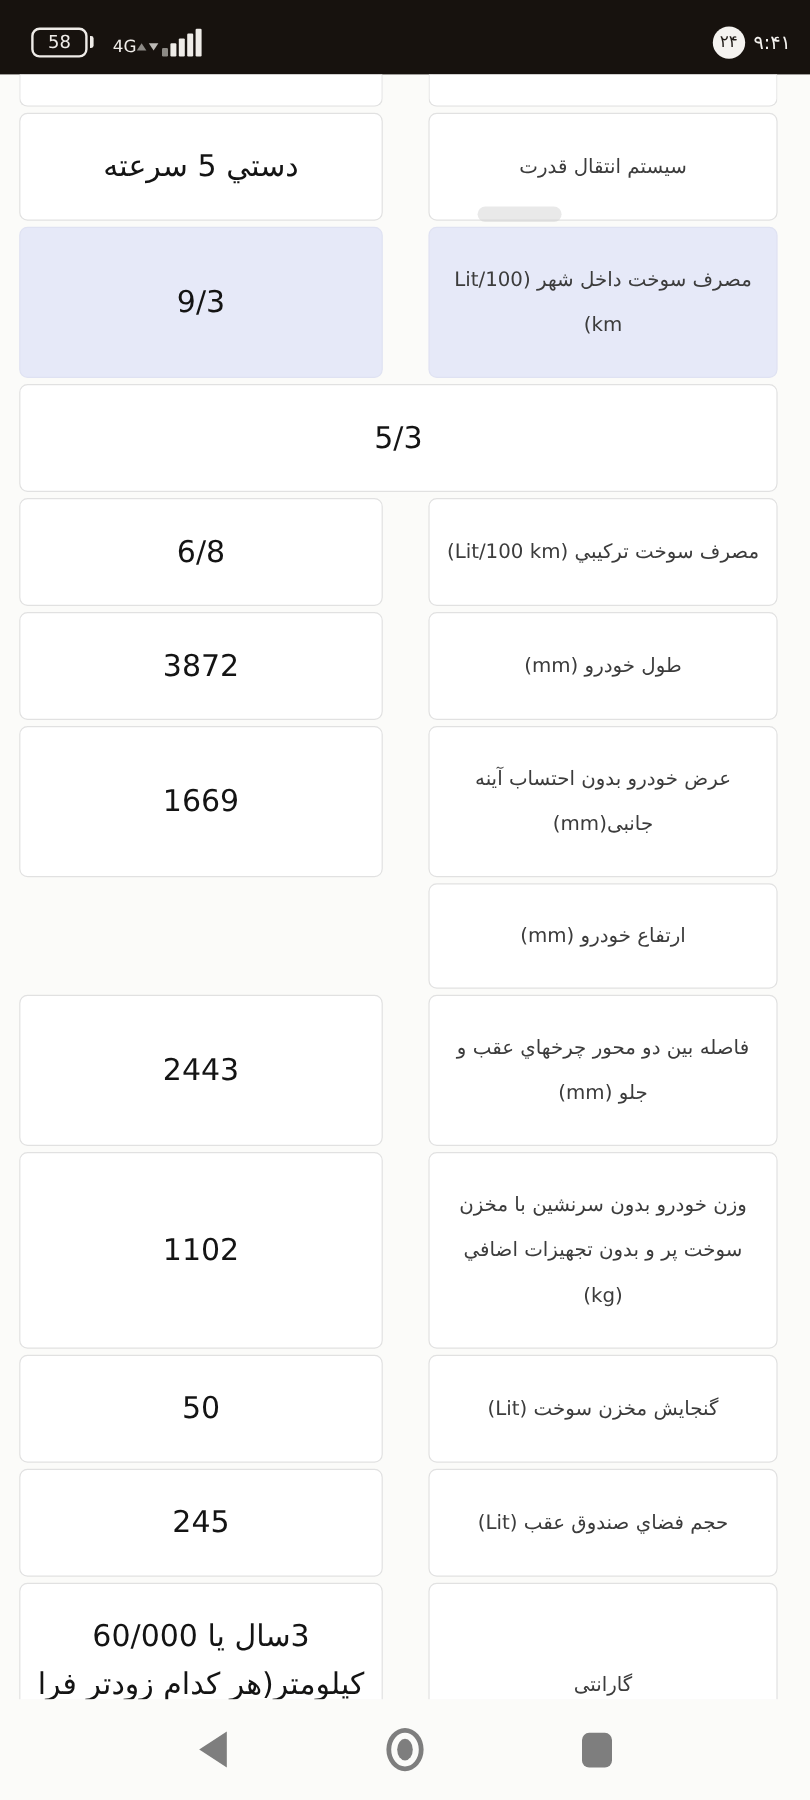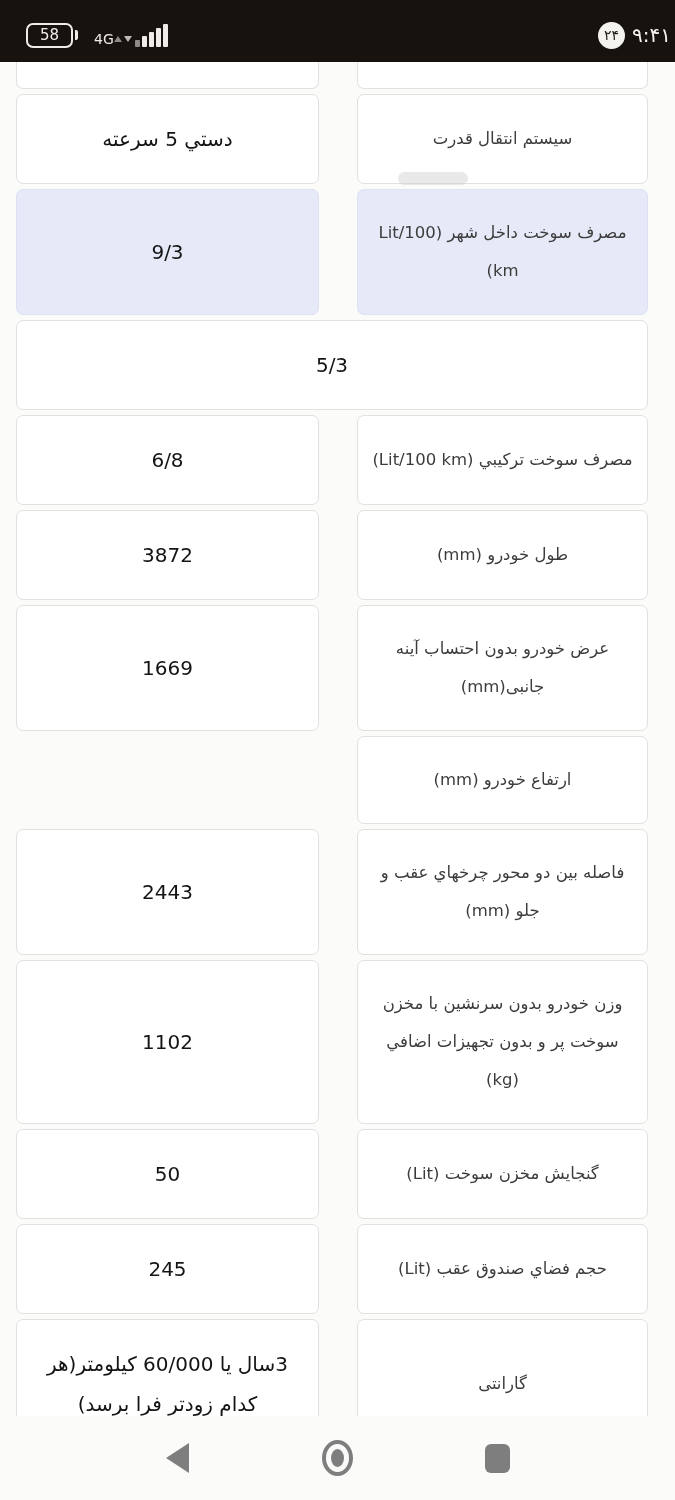--- a/index.html
+++ b/index.html
@@ -15,21 +15,21 @@
     direction:rtl;
   }
 
   
   .status-bar {
     position:absolute; top:0; left:0; right:0;
     height:62px;
     background:var(--status-bar-bg,#17120e);
     color:#f4f2ef;
     display:flex; align-items:center; justify-content:space-between;
-    padding:12px 4px 4px 26px;
+    padding:12px 16px 4px 26px;
     direction:ltr;
   }
   .sb-left, .sb-right { display:flex; align-items:center; }
 
   .battery {
     display:flex; align-items:center;
   }
   .battery-body {
     min-width:47px; height:25px;
     border:2px solid #efece8; border-radius:7px;
@@ -62,21 +62,21 @@
   .bar:nth-child(3){ height:15px; }
   .bar:nth-child(4){ height:19px; }
   .bar:nth-child(5){ height:23px; }
 
   .notif-badge {
     width:27px; height:27px; border-radius:50%;
     background:#f5f3f0; color:#211c18;
     display:flex; align-items:center; justify-content:center;
     font-size:14px; margin-right:7px;
   }
-  .clock { font-size:20px; color:#f4f2ef; letter-spacing:1px; }
+  .clock { font-size:16px; color:#f4f2ef; letter-spacing:1px; }
 
   
   .spec-table {
     position:absolute; top:62px; left:16px; width:632px;
     display:flex; flex-direction:column; gap:5px;
     direction:rtl;
   }
   .t-row { display:flex; gap:5px; align-items:stretch; }
   .cell {
     background:#ffffff;
@@ -85,21 +85,21 @@
     display:flex; align-items:center; justify-content:center;
     padding:24px 14px;
     text-align:center;
   }
   .label-cell { flex:0 0 291px;margin-left:33px; }
   .value-cell { flex:1 1 auto; }
   .label-text {
     font-size:16.5px; line-height:38px; color:#3c3c3c;
   }
   .value-text {
-    font-size:20px; line-height:40px; color:#141414;
+    font-size:25px; line-height:40px; color:#141414;
   }
   .t-row.hl .cell {
     background:var(--highlight,#e6e9f8);
     border-color:#dfe2f2;
   }
   .partial-row .cell {
     height:27px; padding:0;
     border-top:none; border-radius:0 0 7px 7px;
   }
 

